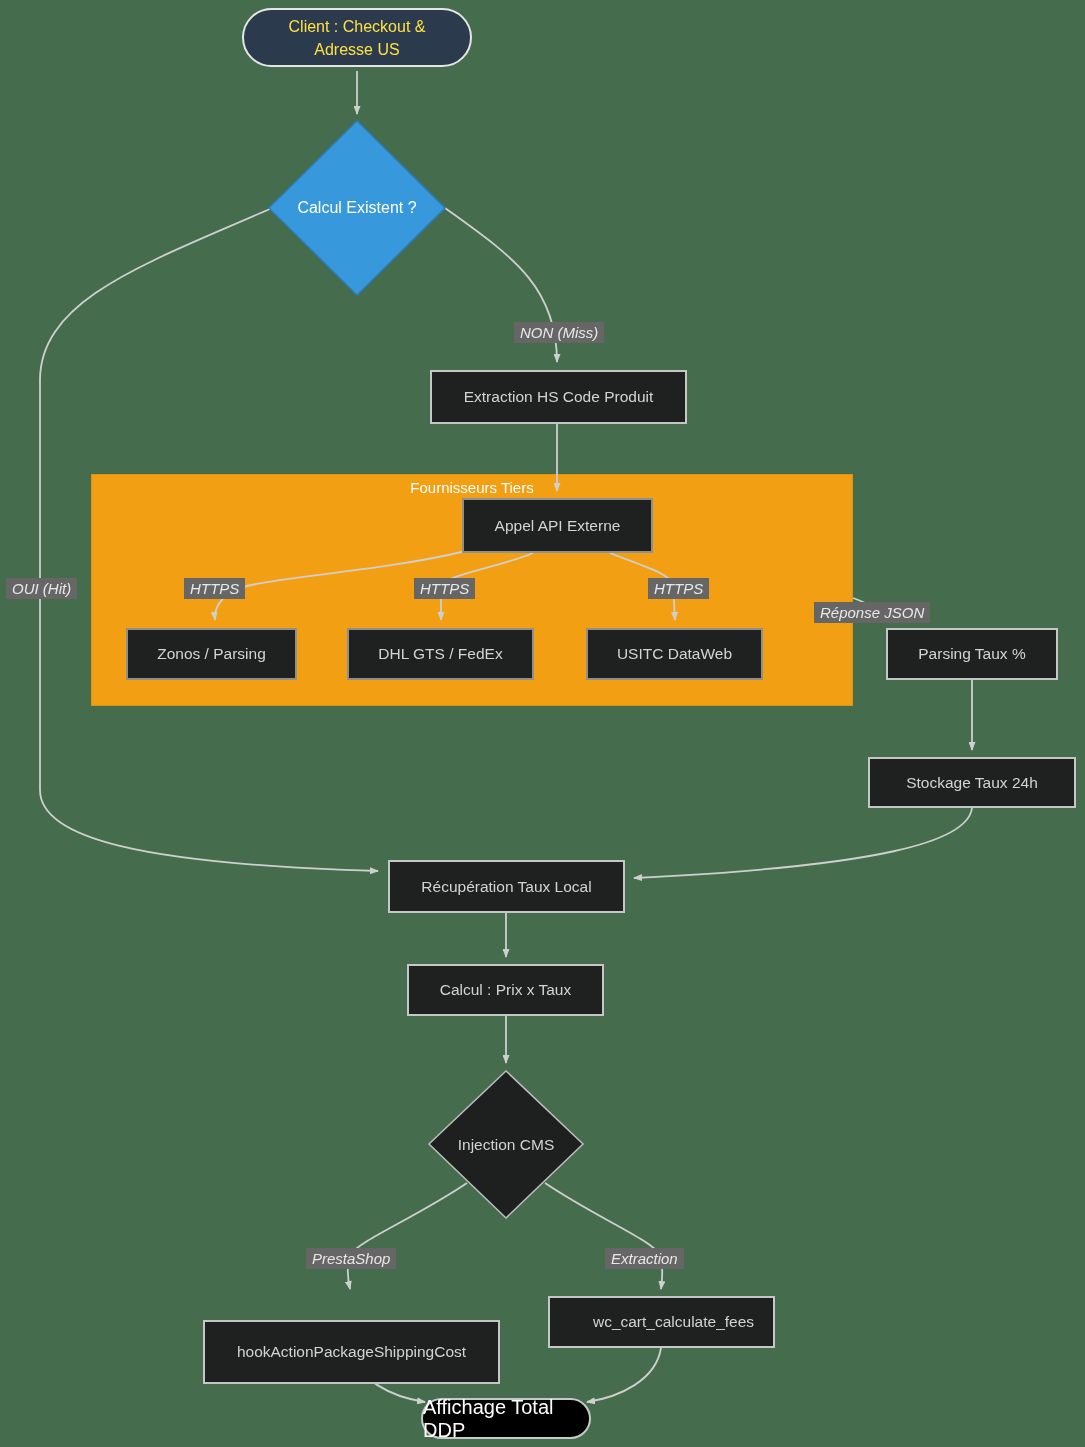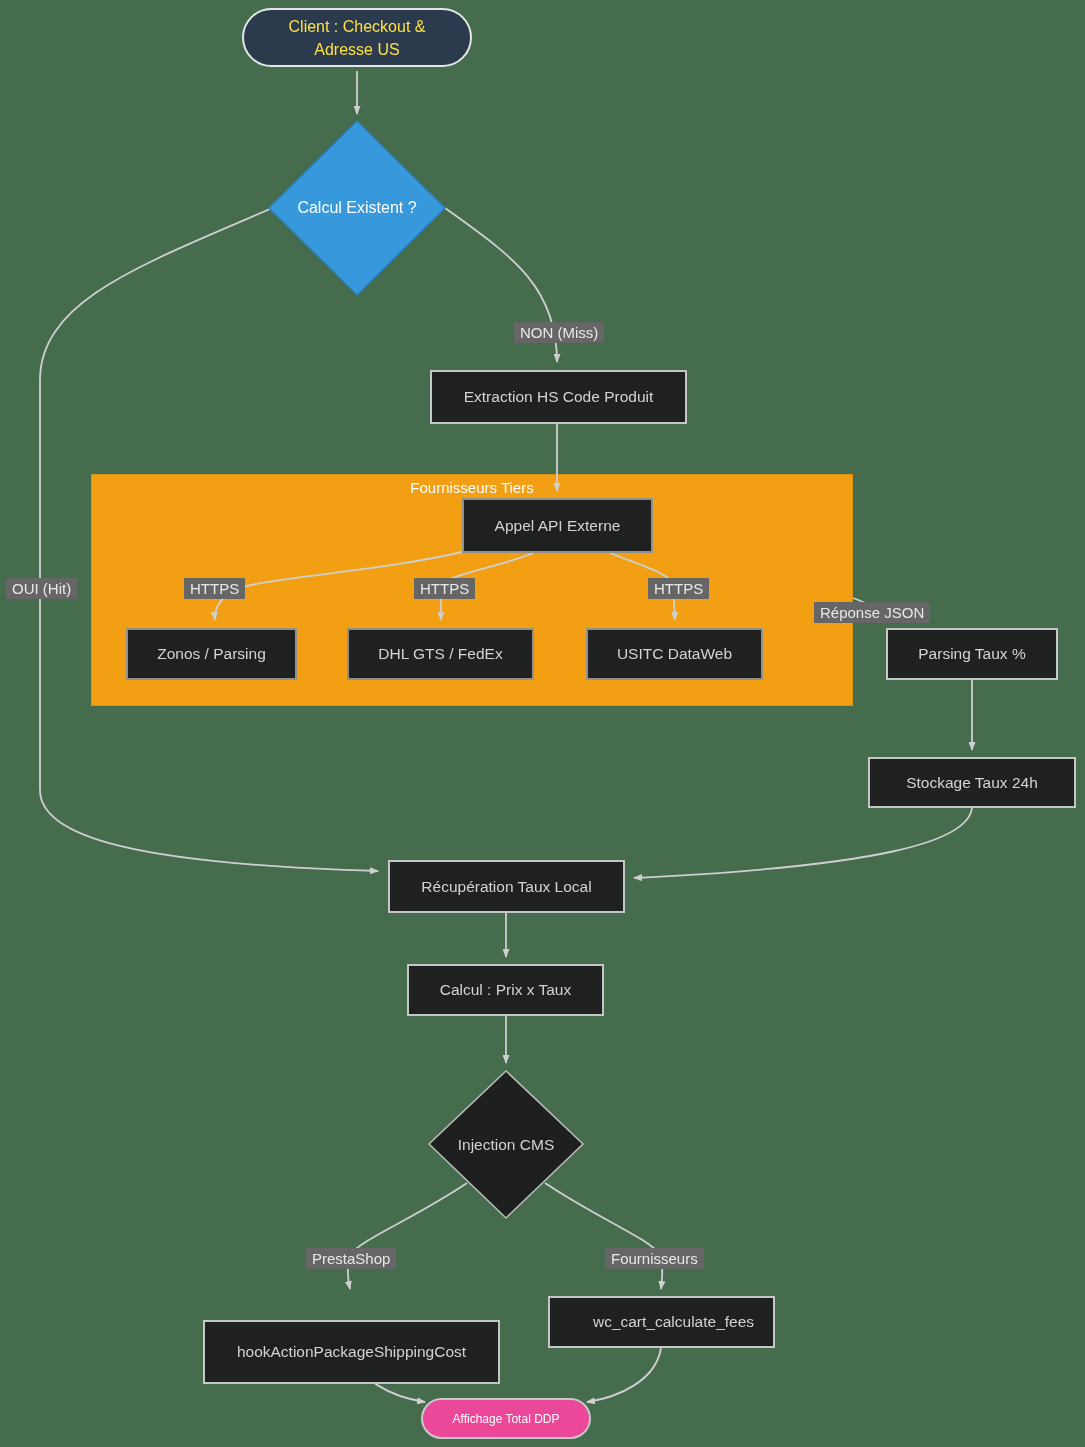--- a/index.html
+++ b/index.html
@@ -74,31 +74,32 @@
   }
   #cache-text{left:269px;top:121px;width:176px;height:174px;}
   #injection-text{left:429px;top:1071px;width:154px;height:147px;color:#D3D3D3;font-size:15.5px;}
 
   .edge-label{
     background:#666666;
     color:#E8E8E8;
     font-size:15px;
     padding:2px 6px;
     white-space:nowrap;
+    font-style:italic;
   }
 
   .pill{
     position:absolute;
     left:421px;top:1398px;width:170px;height:41px;
     box-sizing:border-box;
-    background:#ec4899;
+    background:#000000;
     border:2px solid #C9C9C9;
     border-radius:21px;
     color:#FFFFFF;
-    font-size:12px;
+    font-size:20px;
     display:flex;align-items:center;justify-content:center;
     z-index:3;
   }
 </style>
 </head>
 <body>
 
 <div id="canvas">
 
   <div id="cluster-layer">
@@ -135,21 +136,21 @@
     <polygon points="506,1071 583,1144 506,1218 429,1144" fill="#1E1F1F" stroke="#BDBDBD" stroke-width="1.5"></polygon>
   </svg>
 
   <div class="edge-label" style="left:514px;top:322px;">NON (Miss)</div>
   <div class="edge-label" style="left:6px;top:578px;">OUI (Hit)</div>
   <div class="edge-label" style="left:184px;top:578px;">HTTPS</div>
   <div class="edge-label" style="left:414px;top:578px;">HTTPS</div>
   <div class="edge-label" style="left:648px;top:578px;">HTTPS</div>
   <div class="edge-label" style="left:814px;top:602px;">Réponse JSON</div>
   <div class="edge-label" style="left:306px;top:1248px;">PrestaShop</div>
-  <div class="edge-label" style="left:605px;top:1248px;">Fournisseurs</div>
+  <div class="edge-label" style="left:605px;top:1248px;">Extraction</div>
 
   <div class="client-node">Client : Checkout &amp;
 Adresse US</div>
 
   <div class="diamond-text" id="cache-text">Calcul Existent ?</div>
 
   <div class="box" style="left:430px;top:370px;width:257px;height:54px;">Extraction HS Code Produit</div>
 
   <div class="box in-cluster" style="left:462px;top:498px;width:191px;height:55px;">Appel API Externe</div>
 

